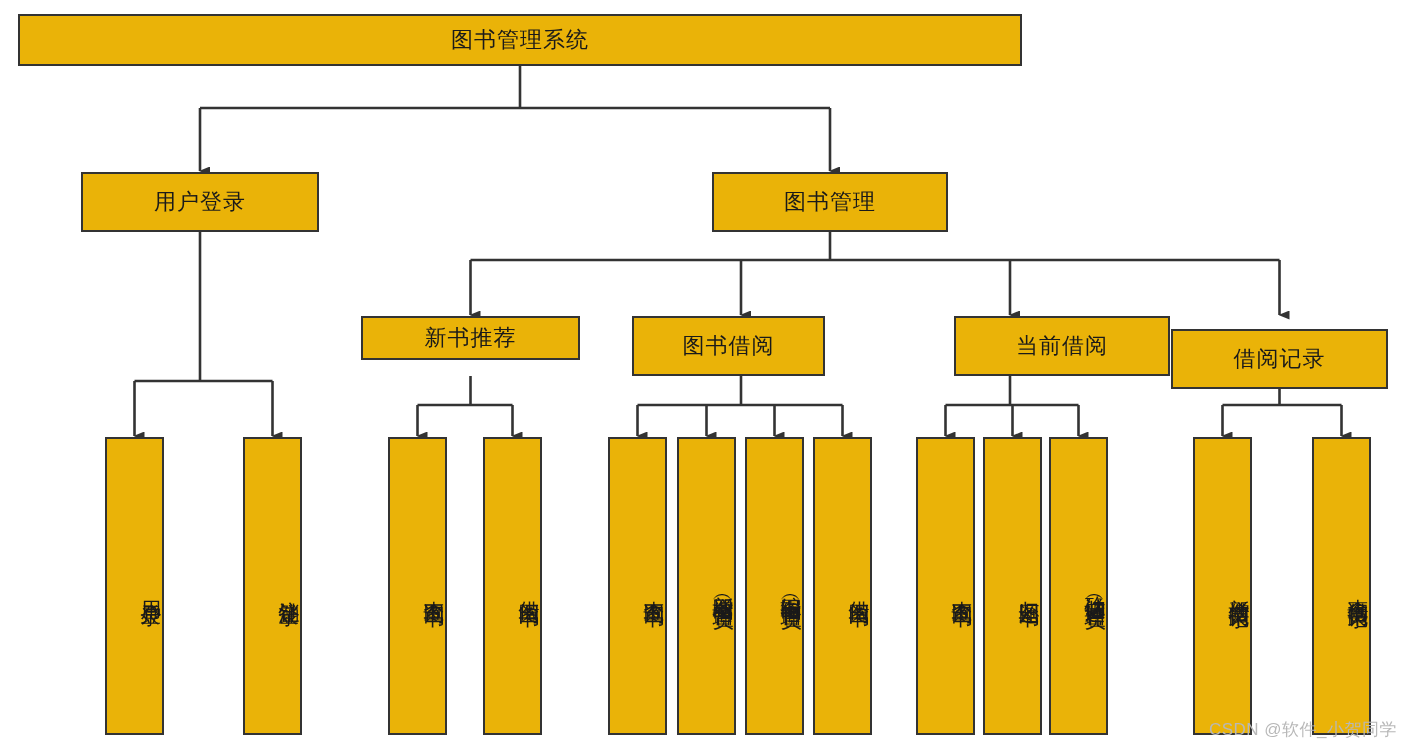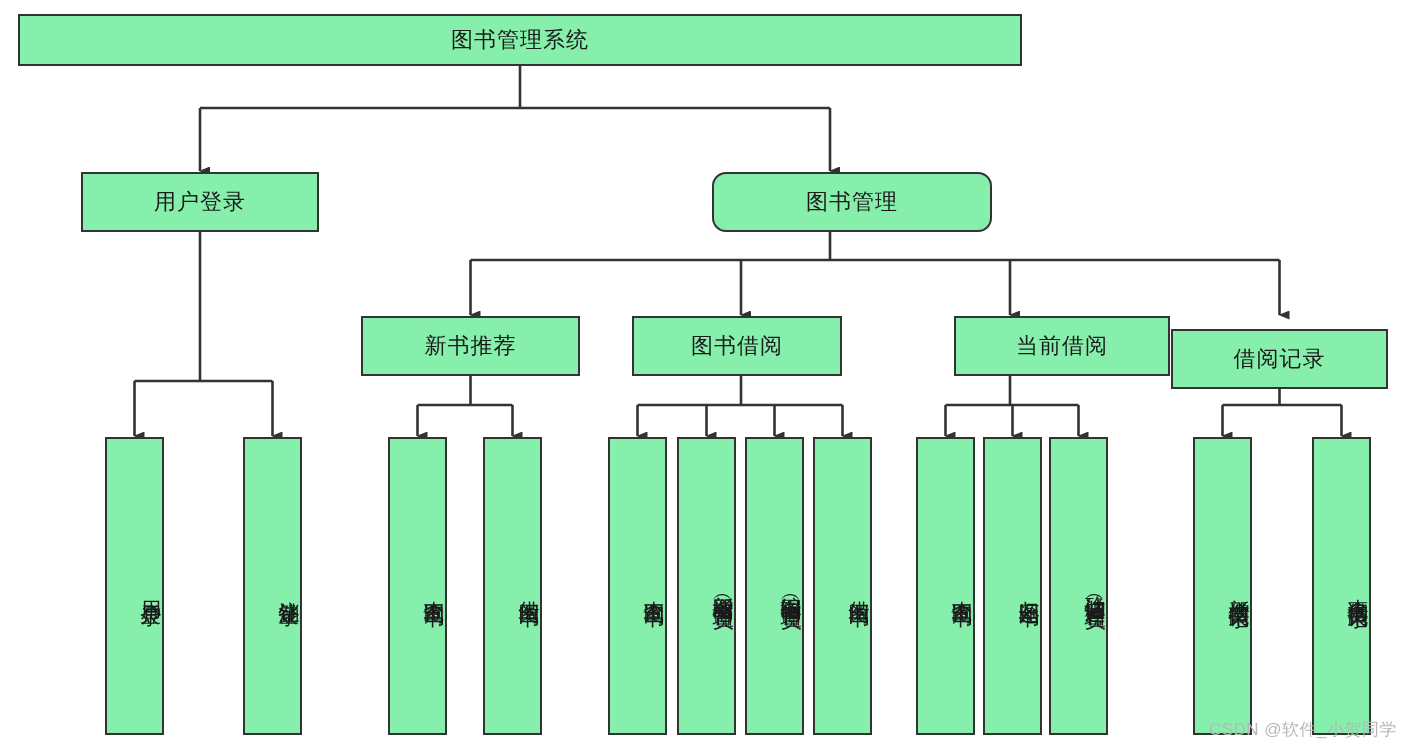--- a/index.html
+++ b/index.html
@@ -22,21 +22,21 @@
     left: 0;
     top: 0;
     width: 1405px;
     height: 747px;
     pointer-events: none;
   }
   .node {
     position: absolute;
     box-sizing: border-box;
     border: 2px solid #333333;
-    background: #86efac;
+    background: #eab308;
     display: flex;
     align-items: center;
     justify-content: center;
     color: #1a1a1a;
   }
   .node.horiz {
     font-size: 22px;
     letter-spacing: 1px;
   }
   .node.vert {
@@ -114,27 +114,27 @@
       </g>
   </svg>
 
   <div id="node-layer">
       <div class="node horiz" style="left: 18px; top: 14px; width: 1004px; height: 52px;">
         <span class="lbl">图书管理系统</span>
       </div>
       <div class="node horiz" style="left: 81px; top: 172px; width: 238px; height: 60px;">
         <span class="lbl">用户登录</span>
       </div>
-      <div class="node horiz" style="left: 712px; top: 172px; width: 280px; height: 60px; border-radius: 14px;">
+      <div class="node horiz" style="left: 712px; top: 172px; width: 236px; height: 60px;">
         <span class="lbl">图书管理</span>
       </div>
-      <div class="node horiz" style="left: 361px; top: 316px; width: 219px; height: 60px;">
+      <div class="node horiz" style="left: 361px; top: 316px; width: 219px; height: 44px;">
         <span class="lbl">新书推荐</span>
       </div>
-      <div class="node horiz" style="left: 632px; top: 316px; width: 210px; height: 60px;">
+      <div class="node horiz" style="left: 632px; top: 316px; width: 193px; height: 60px;">
         <span class="lbl">图书借阅</span>
       </div>
       <div class="node horiz" style="left: 954px; top: 316px; width: 216px; height: 60px;">
         <span class="lbl">当前借阅</span>
       </div>
       <div class="node horiz" style="left: 1171px; top: 316px; width: 217px; height: 60px; margin-top: 13px;">
         <span class="lbl">借阅记录</span>
       </div>
       <div class="node vert" style="left: 105px; top: 437px; width: 59px; height: 298px;">
         <span class="lbl">用户登录</span>

